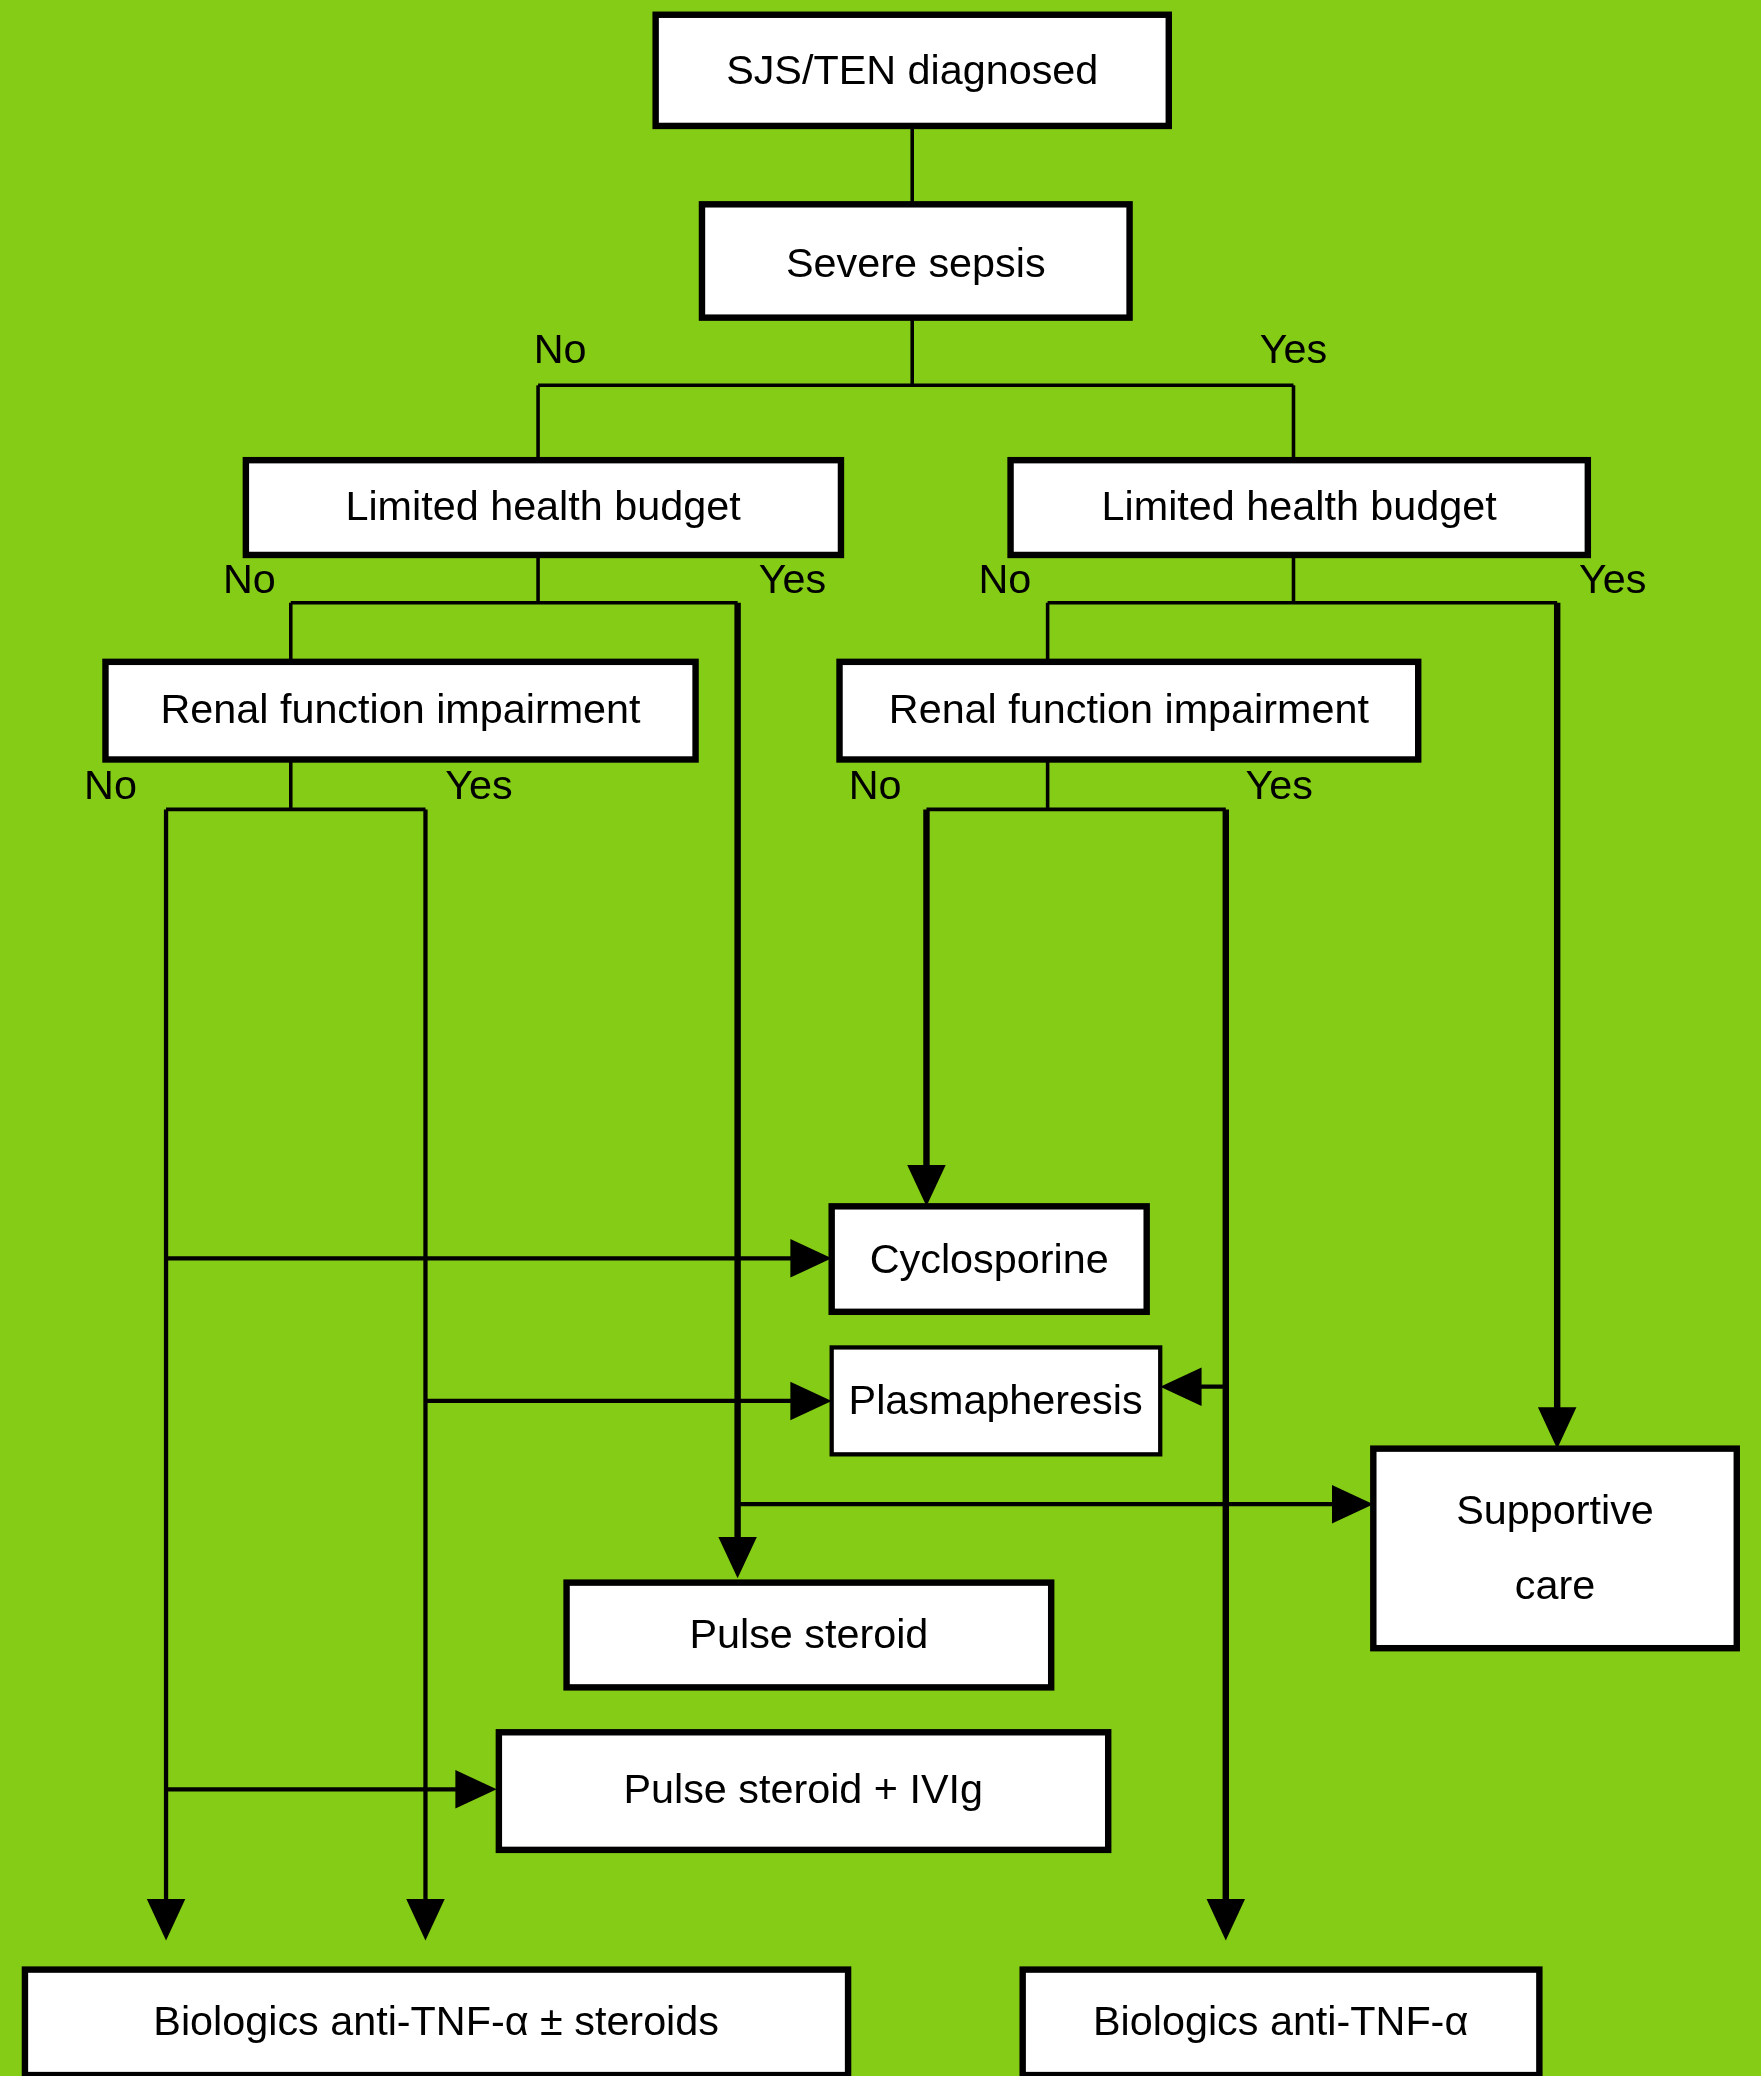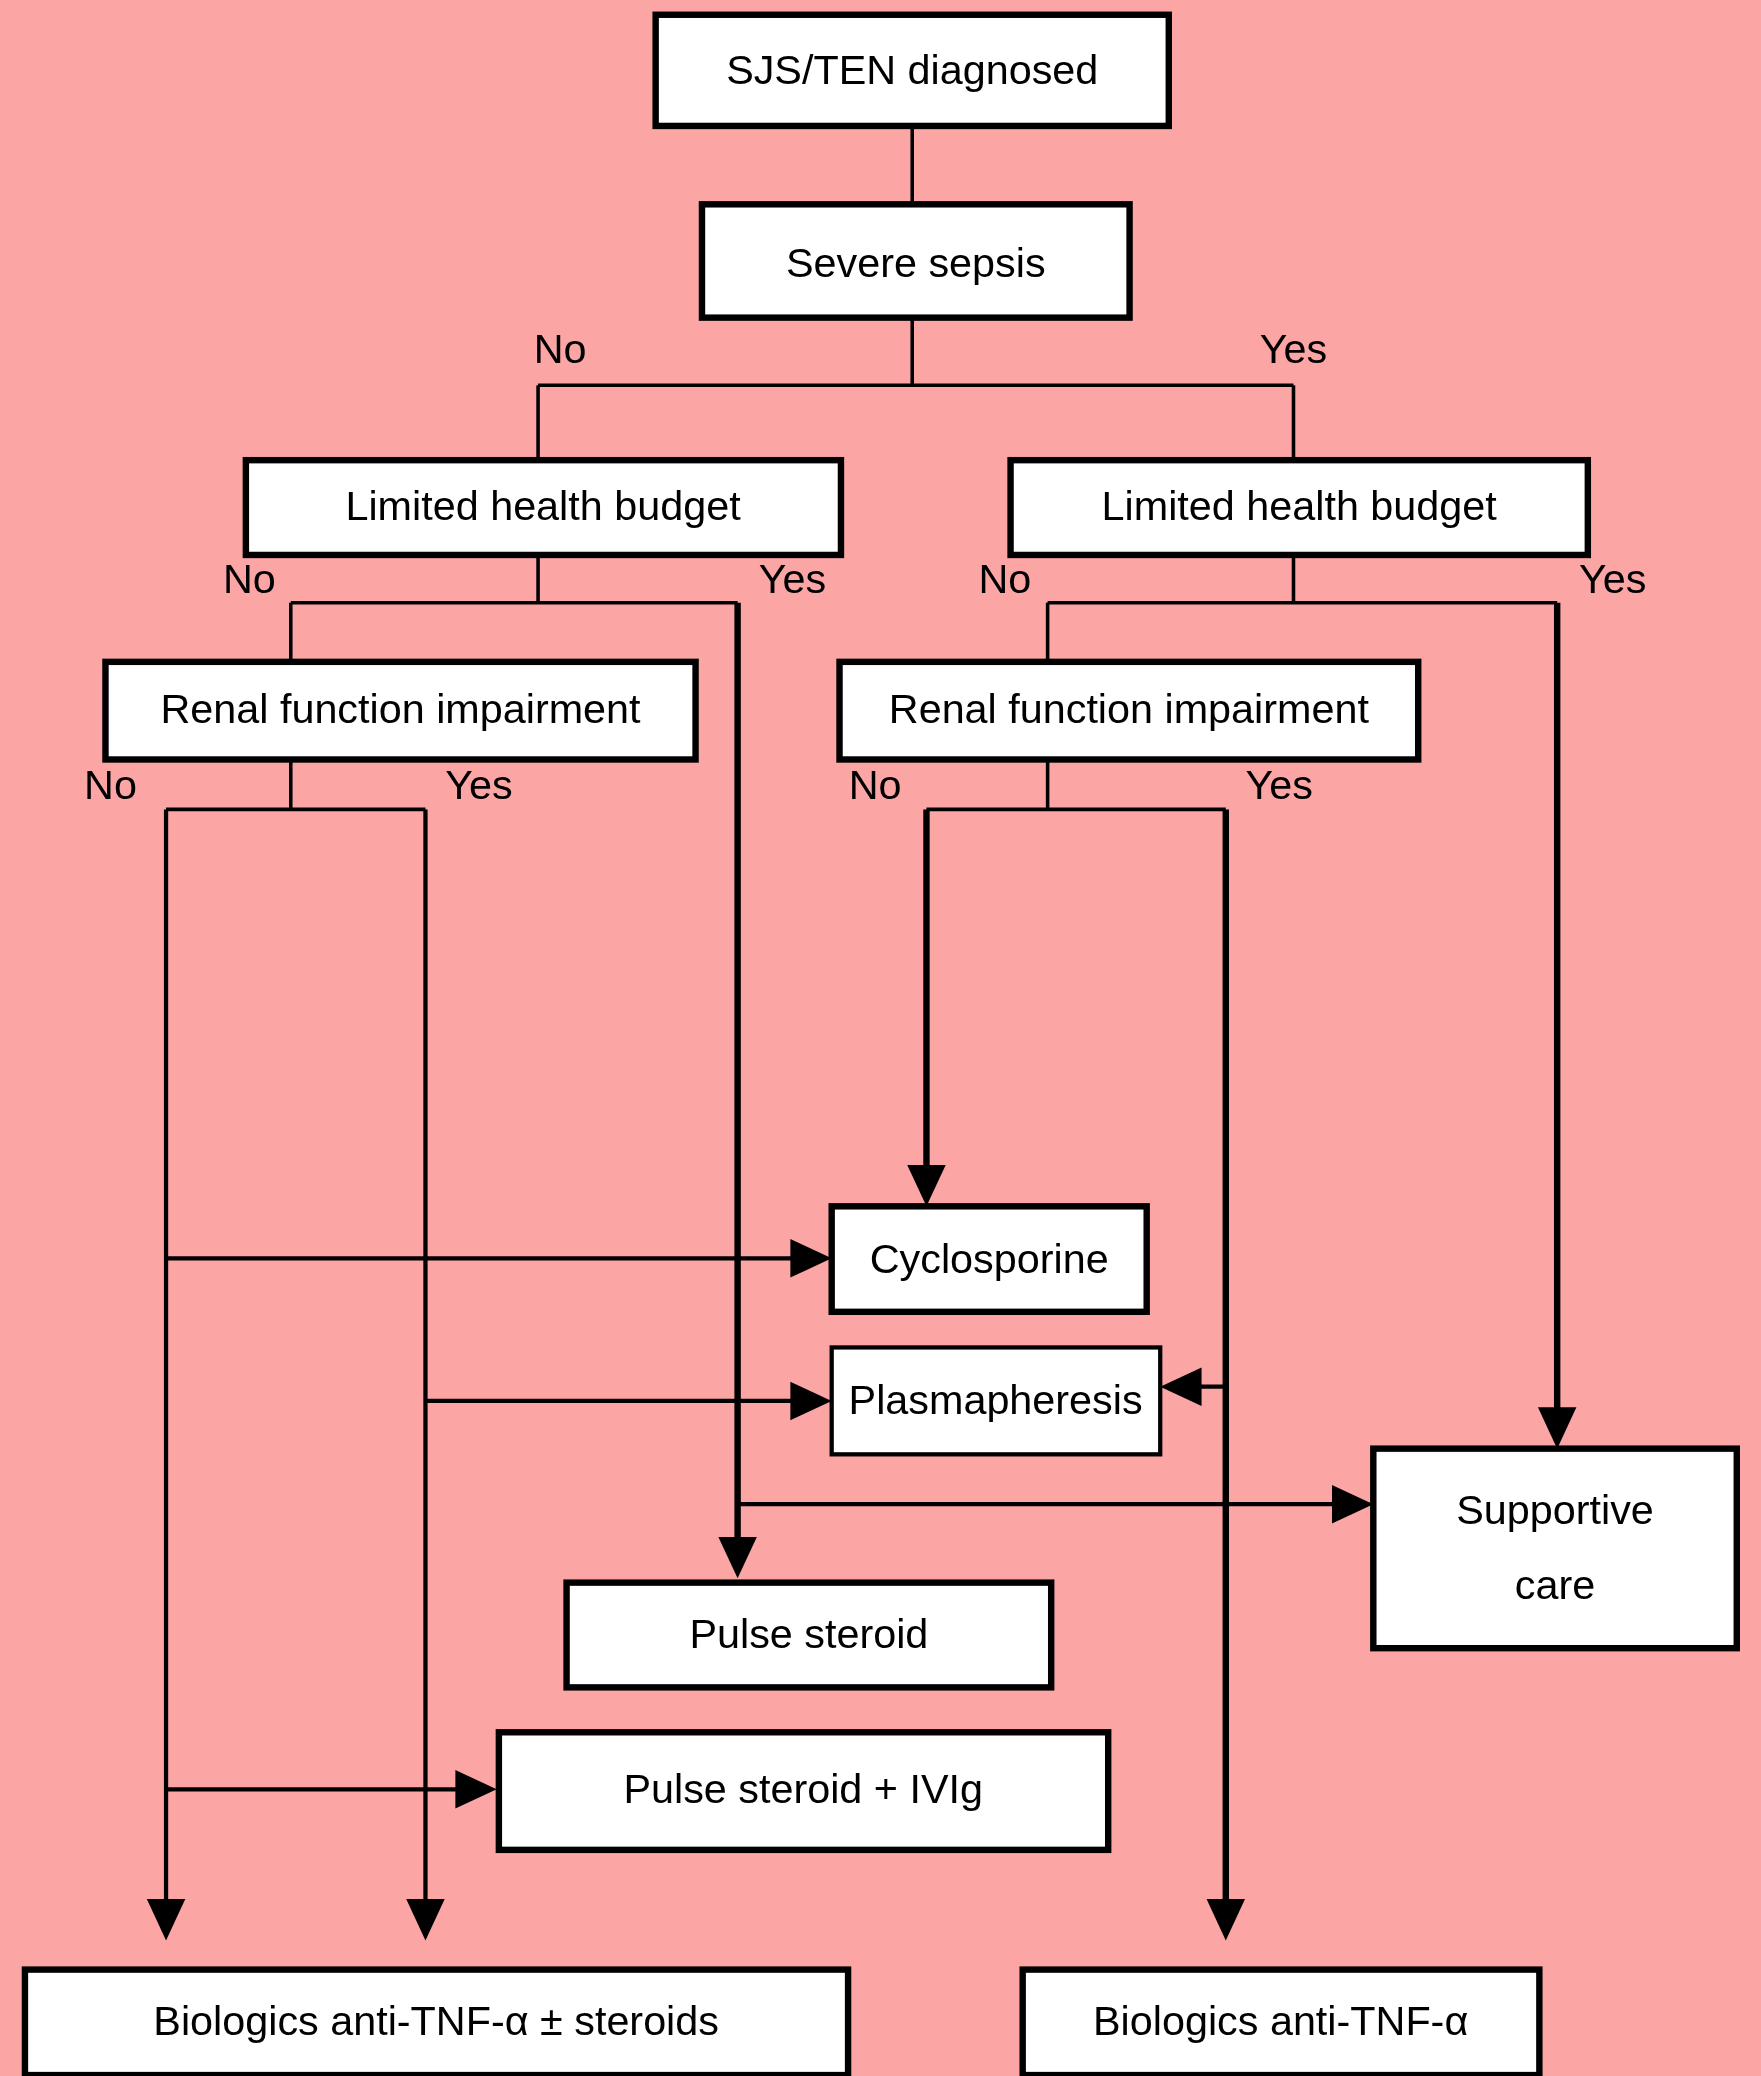--- a/index.html
+++ b/index.html
@@ -7,21 +7,21 @@
     padding: 0;
     background: #ffffff;
   }
   body {
     font-family: "Liberation Sans", sans-serif;
   }
   #flowchart-root {
     position: relative;
     width: 1761px;
     height: 2077px;
-    background: #fca5a5;
+    background: #84cc16;
     overflow: hidden;
   }
   svg#chart-svg {
     position: absolute;
     top: 0;
     left: 0;
     width: 1761px;
     height: 2077px;
     display: block;
   }

